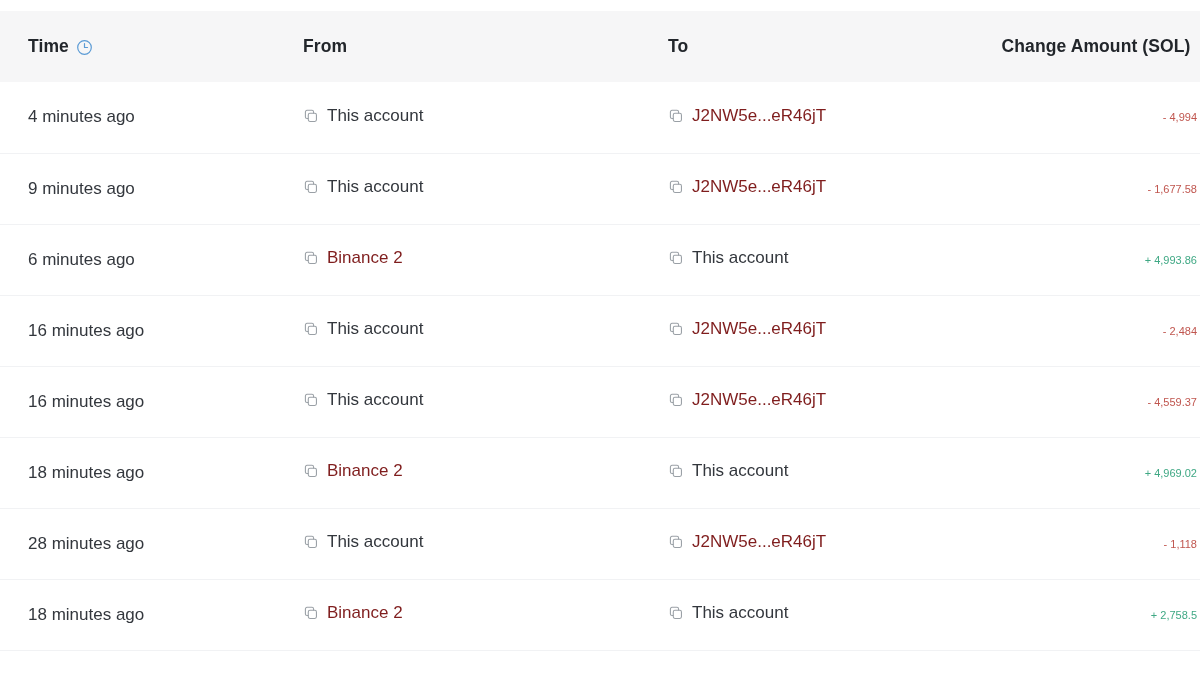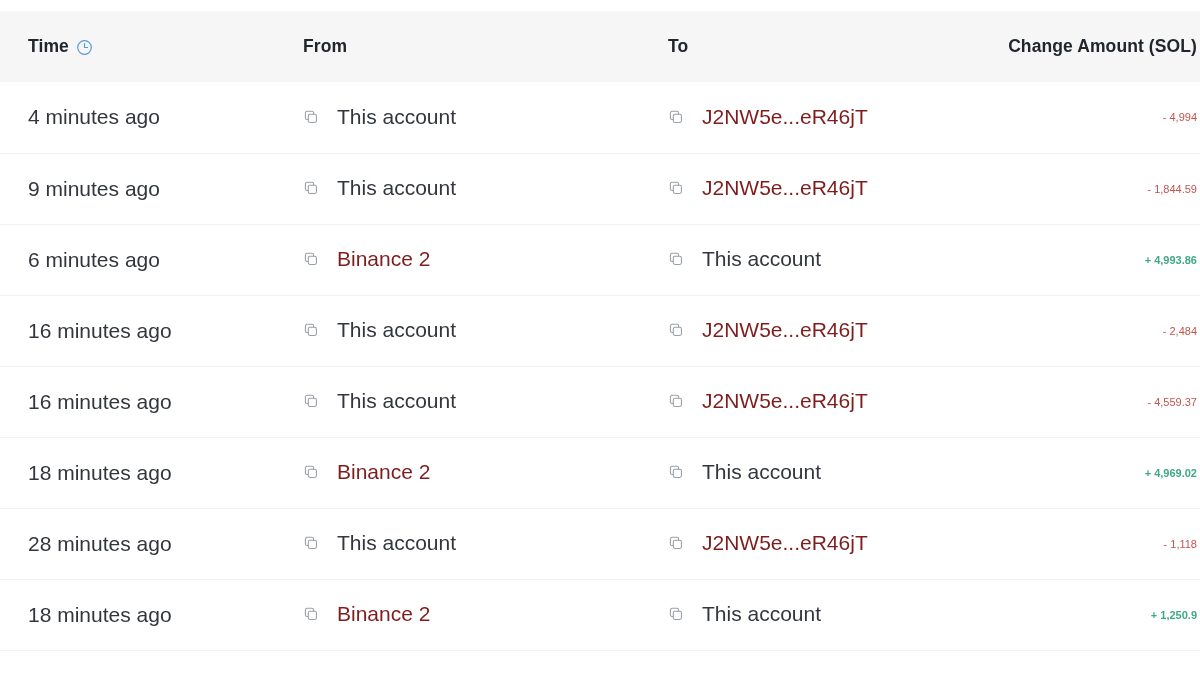--- a/index.html
+++ b/index.html
@@ -55,21 +55,21 @@
     font-weight: bold;
     color: #22262b;
     letter-spacing: 0.1px;
     vertical-align: middle;
     white-space: nowrap;
     box-sizing: border-box;
   }
   thead th.amount-head {
     padding-left: 0;
     padding-right: 3px;
-    text-align: right;
+    text-align: center;
   }
   .head-inner {
     display: inline-flex;
     align-items: center;
     gap: 7px;
   }
 
   .clock-icon {
     display: inline-block;
     width: 17px;
@@ -80,37 +80,37 @@
   }
 
   
   tbody tr {
     background: #ffffff;
     border-bottom: 1px solid #f1f2f4;
   }
   tbody td {
     height: 71px;
     padding: 0 0 0 28px;
-    font-size: 21px;
+    font-size: 17px;
     color: #33373d;
     vertical-align: middle;
     white-space: nowrap;
     box-sizing: border-box;
   }
   tbody td.amount-cell {
     padding-left: 0;
     padding-right: 3px;
     text-align: right;
     font-size: 11px;
   }
 
   .cell-inner {
     display: inline-flex;
     align-items: center;
-    gap: 18px;
+    gap: 8px;
   }
 
   .copy-icon {
     display: inline-block;
     width: 16px;
     height: 16px;
     line-height: 0;
     flex: 0 0 auto;
     position: relative;
     top: 0px;
@@ -118,21 +118,21 @@
 
   .acct-plain {
     color: #33373d;
   }
   .acct-link {
     color: #7f1d1d;
     text-decoration: none;
     cursor: pointer;
   }
   .amt-neg { color: #c0564f; }
-  .amt-pos { color: #3fa884; font-weight: bold; }
+  .amt-pos { color: #3fa884; }
 
   
   .bottom-gap {
     height: 39px;
     background: #ffffff;
     width: 100%;
   }
   .bottom-strip {
     height: 8px;
     background: #f6f6f7;
@@ -216,21 +216,21 @@
                 </svg></span>
               <span class="acct-plain">This account</span>
             </span></td>
           <td><span class="cell-inner">
               <span class="copy-icon"><svg width="16" height="16" viewBox="0 0 20 20" fill="none" xmlns="http://www.w3.org/2000/svg" aria-hidden="true">
                   <rect x="6.6" y="6.6" width="10.2" height="10.2" rx="2" stroke="#9aa0a6" stroke-width="1.35" fill="#ffffff"></rect>
                   <path d="M13.2 6.3 V4.9 a2 2 0 0 0-2-2 H5 a2 2 0 0 0-2 2 v6.2 a2 2 0 0 0 2 2 h1.3" stroke="#9aa0a6" stroke-width="1.35" fill="none" stroke-linecap="round" stroke-linejoin="round"></path>
                 </svg></span>
               <span class="acct-link">J2NW5e...eR46jT</span>
             </span></td>
-          <td class="amount-cell"><span class="amt-neg">- 1,844.59</span></td>
+          <td class="amount-cell"><span class="amt-neg">- 1,677.58</span></td>
         </tr>
         <tr>
           <td><span>6 minutes ago</span></td>
           <td><span class="cell-inner">
               <span class="copy-icon"><svg width="16" height="16" viewBox="0 0 20 20" fill="none" xmlns="http://www.w3.org/2000/svg" aria-hidden="true">
                   <rect x="6.6" y="6.6" width="10.2" height="10.2" rx="2" stroke="#9aa0a6" stroke-width="1.35" fill="#ffffff"></rect>
                   <path d="M13.2 6.3 V4.9 a2 2 0 0 0-2-2 H5 a2 2 0 0 0-2 2 v6.2 a2 2 0 0 0 2 2 h1.3" stroke="#9aa0a6" stroke-width="1.35" fill="none" stroke-linecap="round" stroke-linejoin="round"></path>
                 </svg></span>
               <span class="acct-link">Binance 2</span>
             </span></td>
@@ -324,20 +324,20 @@
                 </svg></span>
               <span class="acct-link">Binance 2</span>
             </span></td>
           <td><span class="cell-inner">
               <span class="copy-icon"><svg width="16" height="16" viewBox="0 0 20 20" fill="none" xmlns="http://www.w3.org/2000/svg" aria-hidden="true">
                   <rect x="6.6" y="6.6" width="10.2" height="10.2" rx="2" stroke="#9aa0a6" stroke-width="1.35" fill="#ffffff"></rect>
                   <path d="M13.2 6.3 V4.9 a2 2 0 0 0-2-2 H5 a2 2 0 0 0-2 2 v6.2 a2 2 0 0 0 2 2 h1.3" stroke="#9aa0a6" stroke-width="1.35" fill="none" stroke-linecap="round" stroke-linejoin="round"></path>
                 </svg></span>
               <span class="acct-plain">This account</span>
             </span></td>
-          <td class="amount-cell"><span class="amt-pos">+ 1,250.9</span></td>
+          <td class="amount-cell"><span class="amt-pos">+ 2,758.5</span></td>
         </tr>
       </tbody>
   </table>
 
   <div class="bottom-gap"></div>
   <div class="bottom-strip"></div>
 </div>
 
 </body></html>

